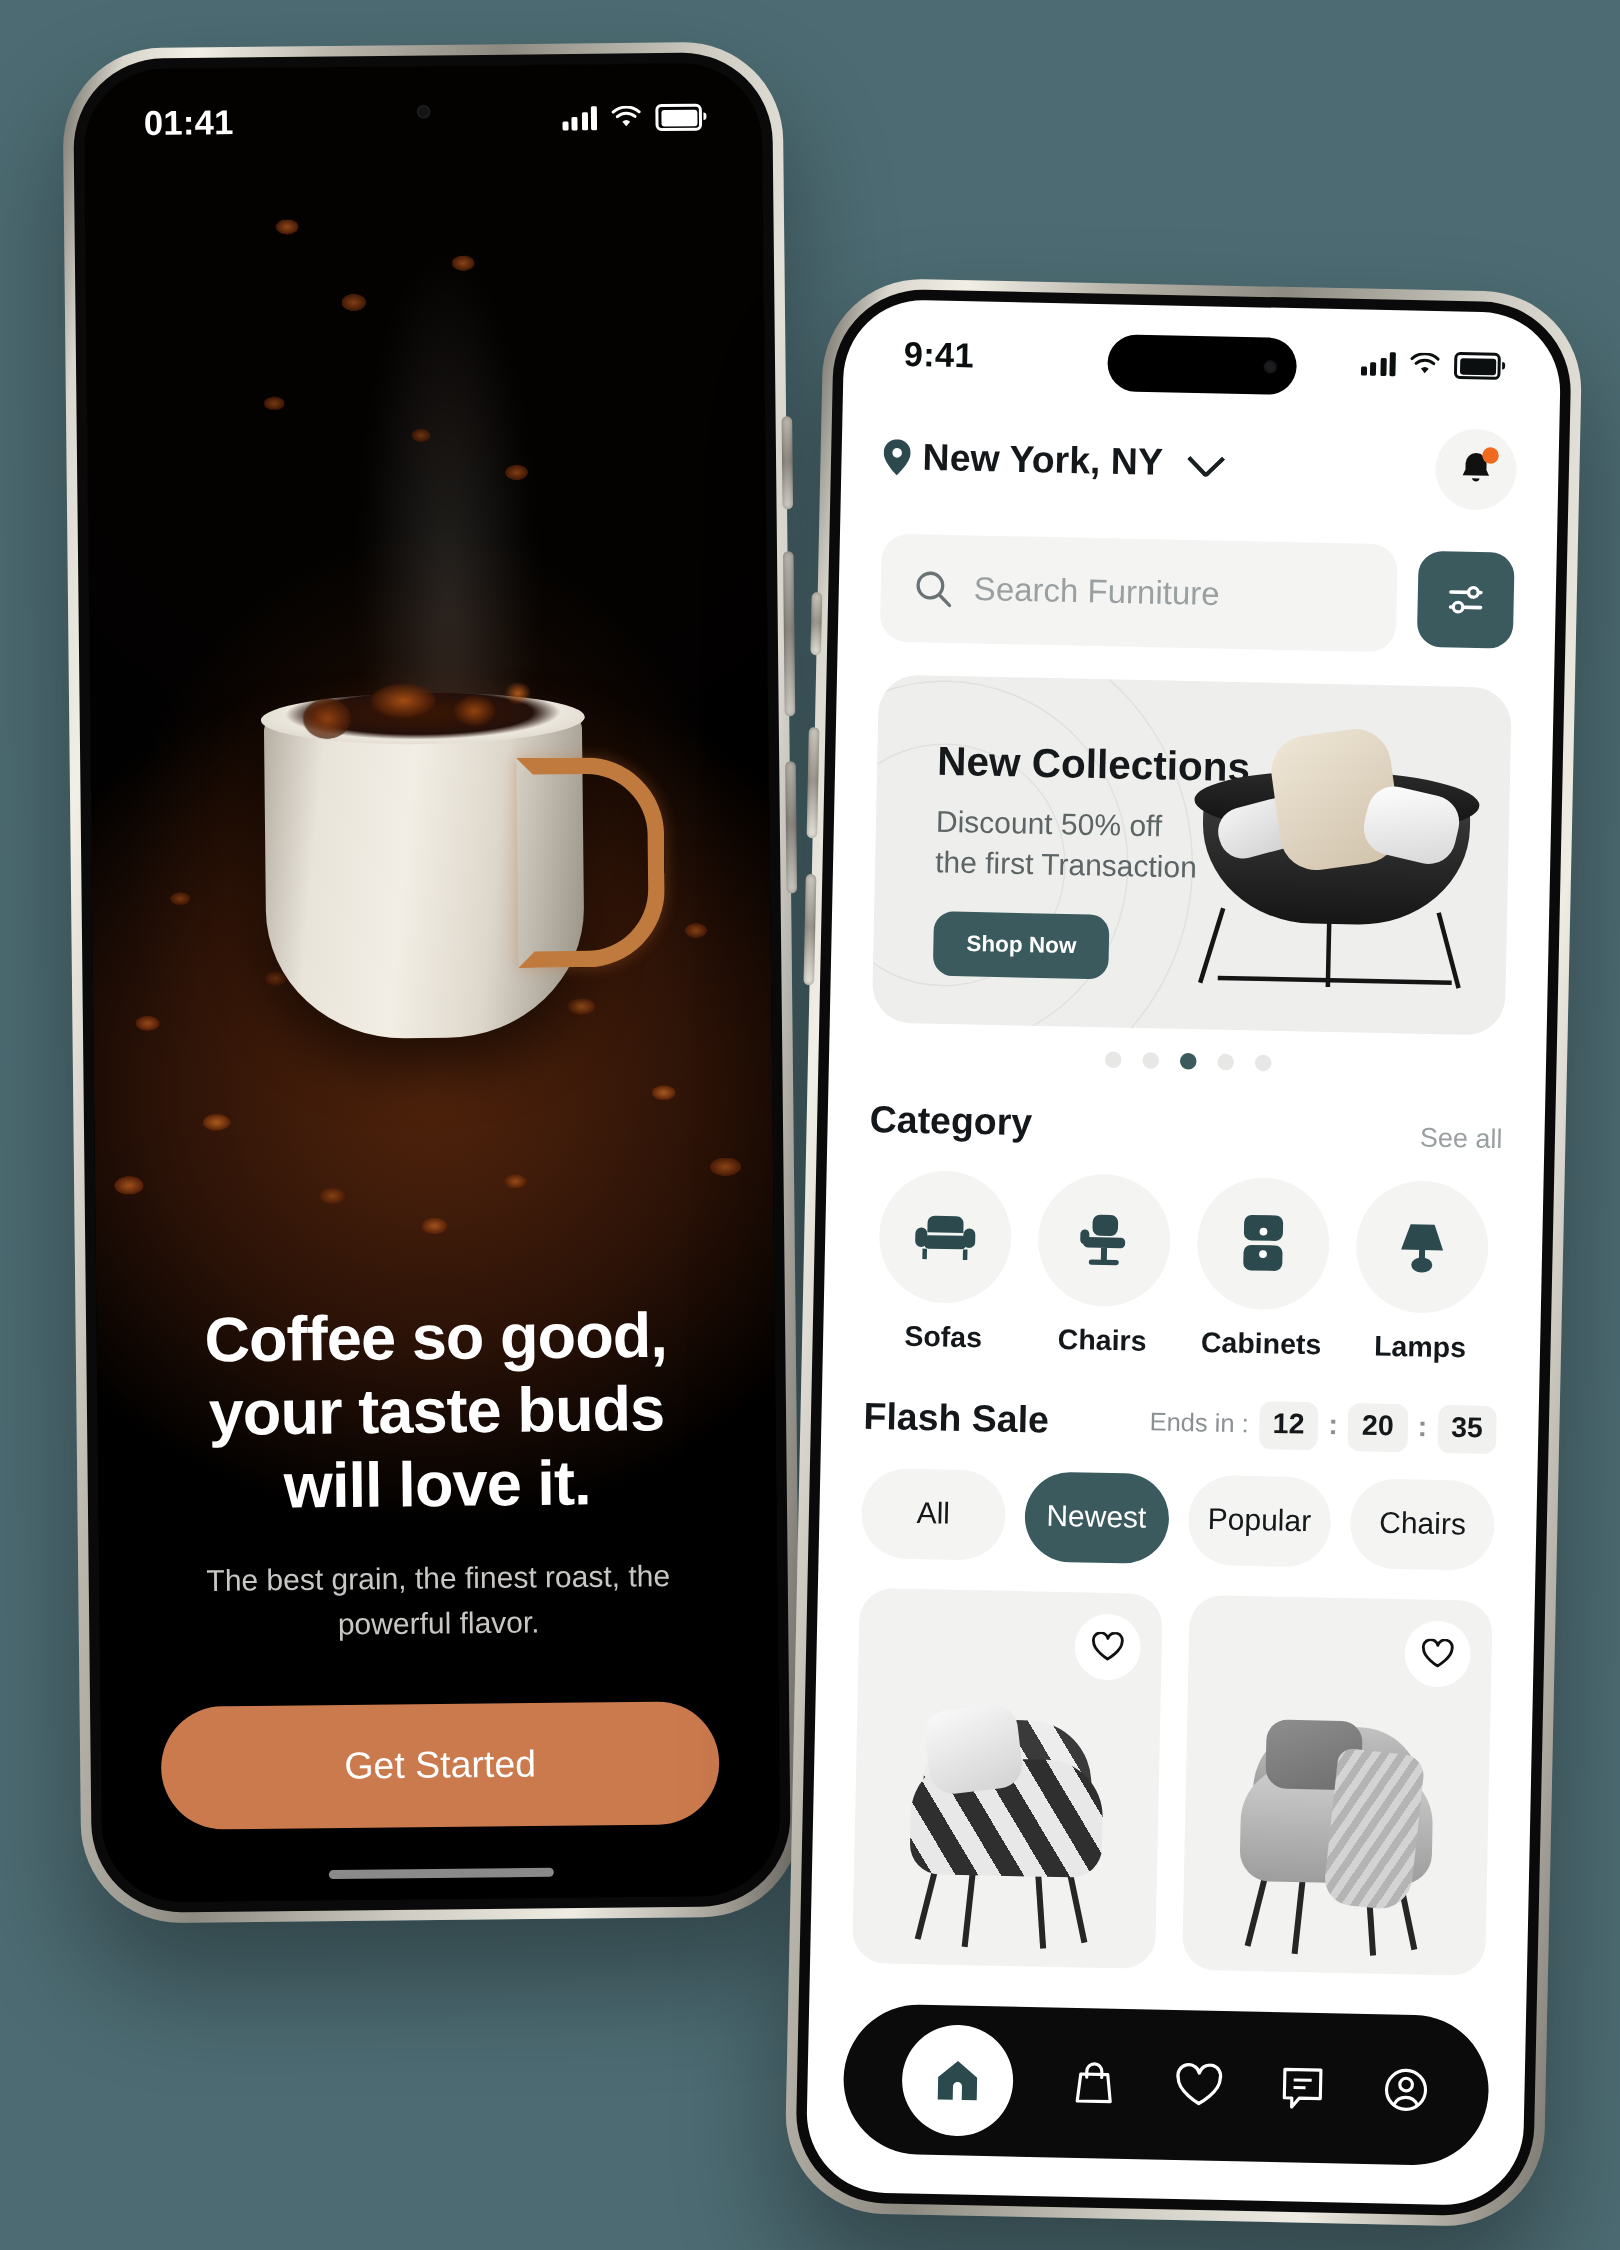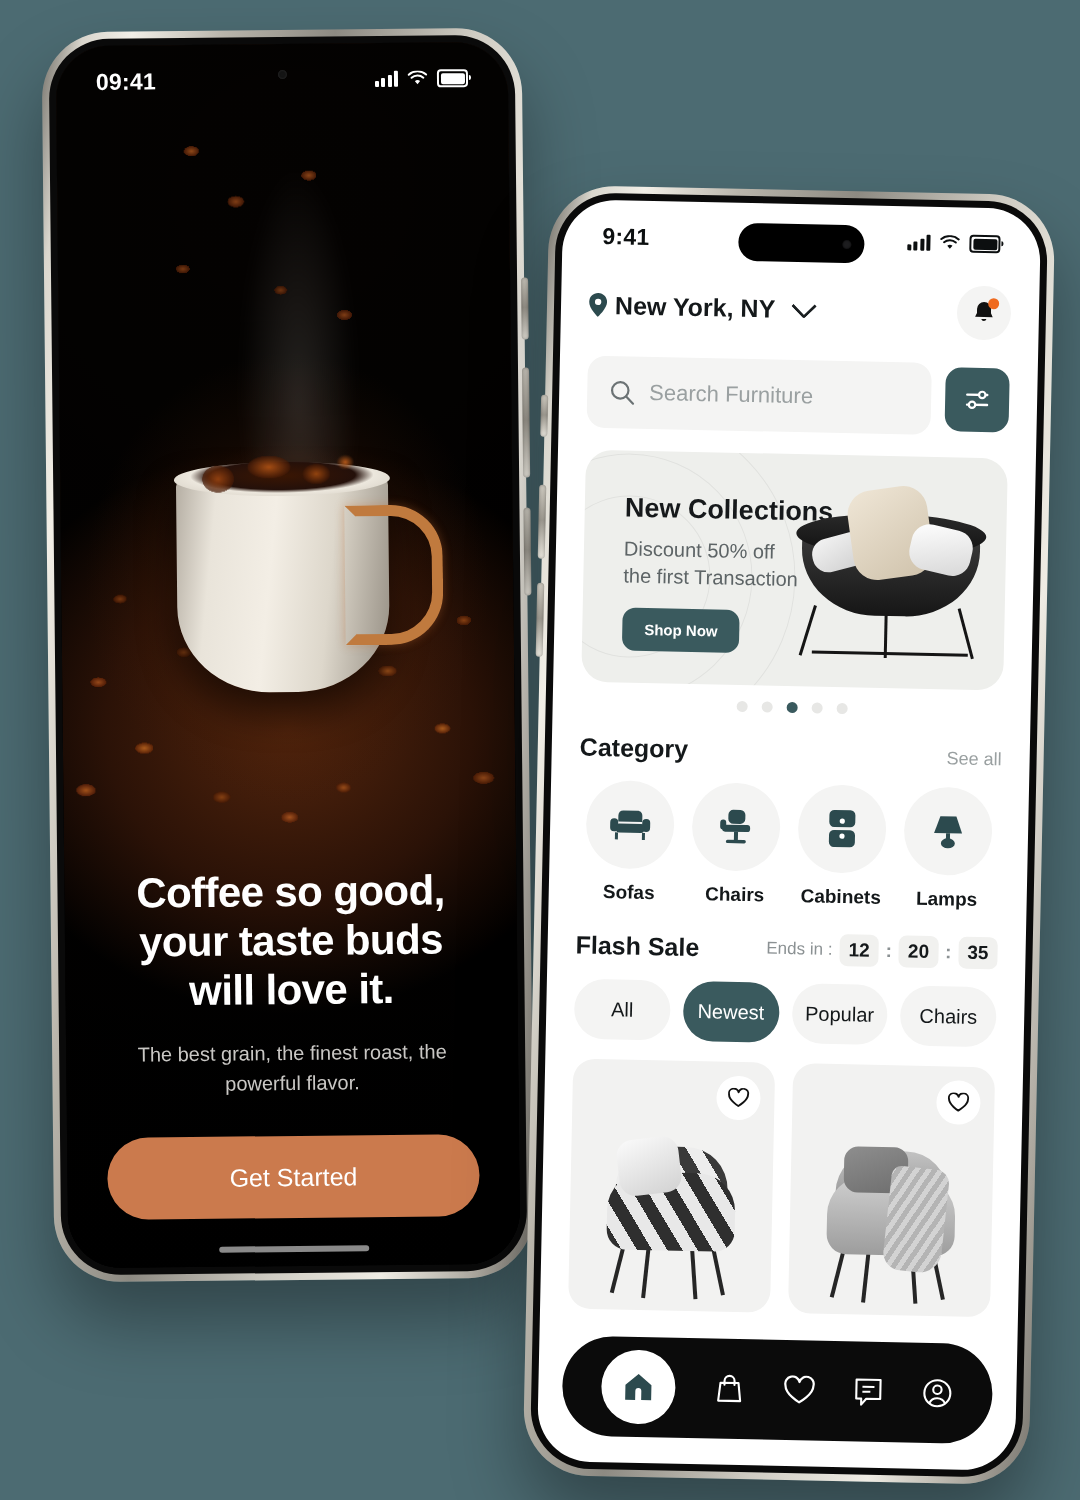--- a/index.html
+++ b/index.html
@@ -227,21 +227,21 @@
         <div class="fallbeans"></div>
         <div class="beans"></div>
         <div class="mug">
           <div class="mug-top"></div>
           <div class="mug-splash"></div>
           <div class="mug-handle"></div>
         </div>
       </div>
 
       <div class="statusbar dark">
-        <span class="st-time">09:41</span>
+        <span class="st-time">01:41</span>
         <span class="st-icons" style="color:#fff">
           <span class="bars">
               <i></i>
               <i></i>
               <i></i>
               <i></i>
             </span>
           <svg width="21" height="16" viewBox="0 0 21 16">
             <path d="M10.5 13.6l2.6-3.1a4 4 0 0 0-5.2 0z" fill="#fff"></path>
             <path d="M4.6 7.1a9 9 0 0 1 11.8 0" stroke="#fff" stroke-width="2" fill="none" stroke-linecap="round"></path>

